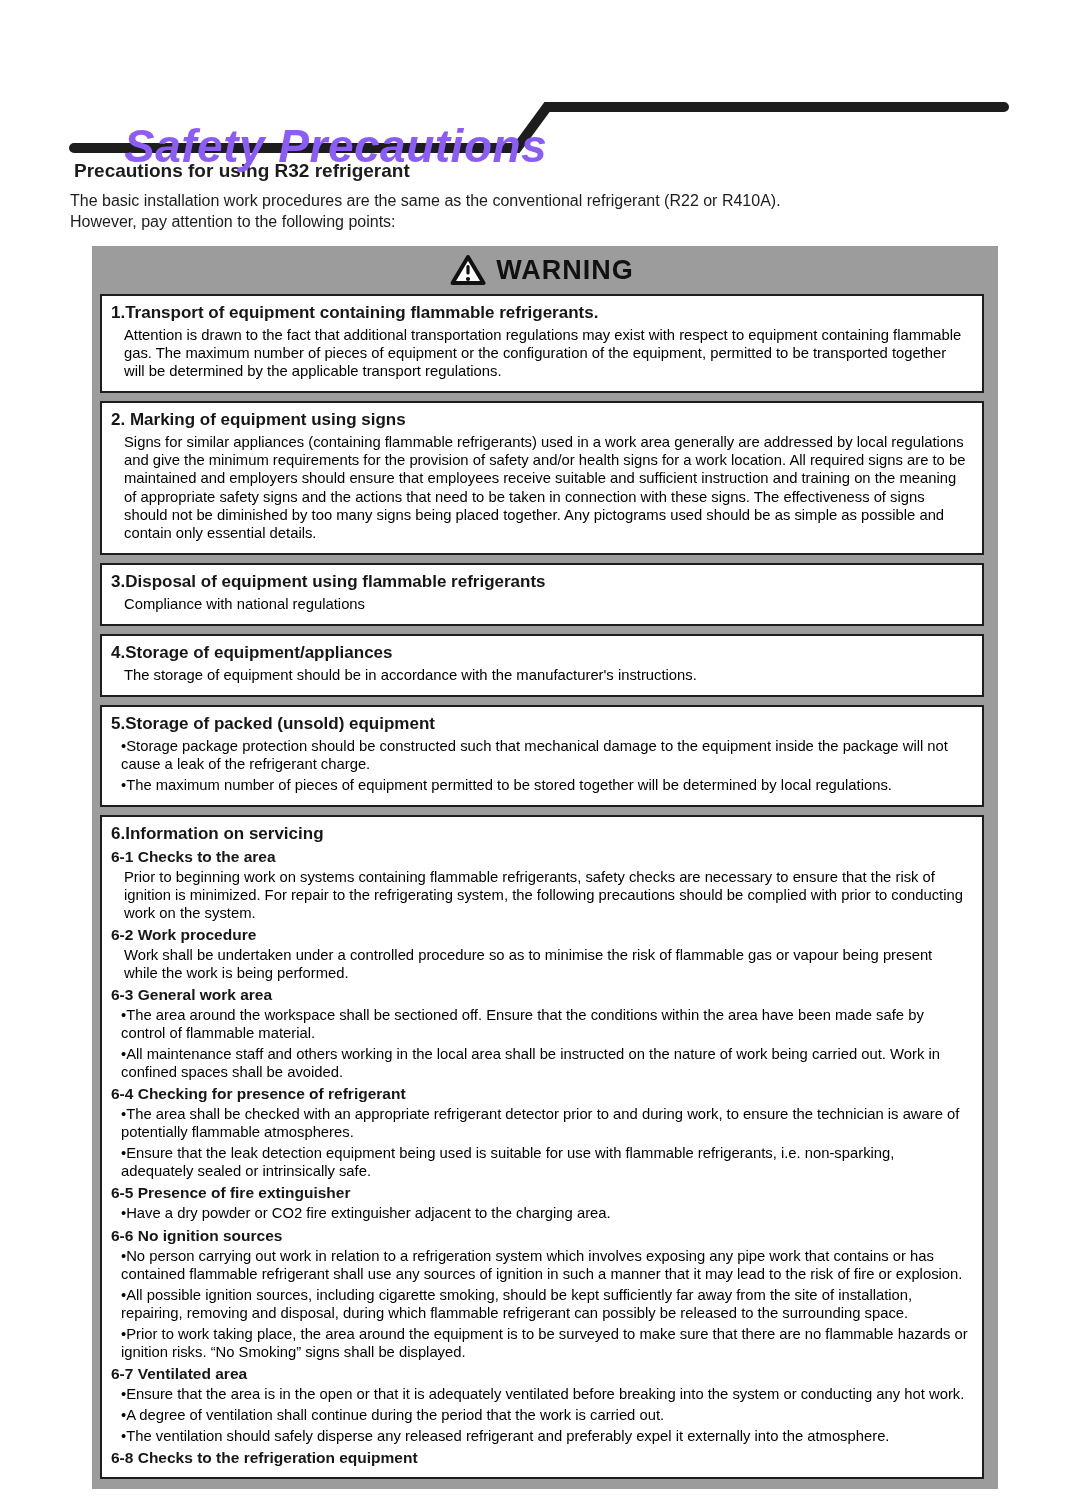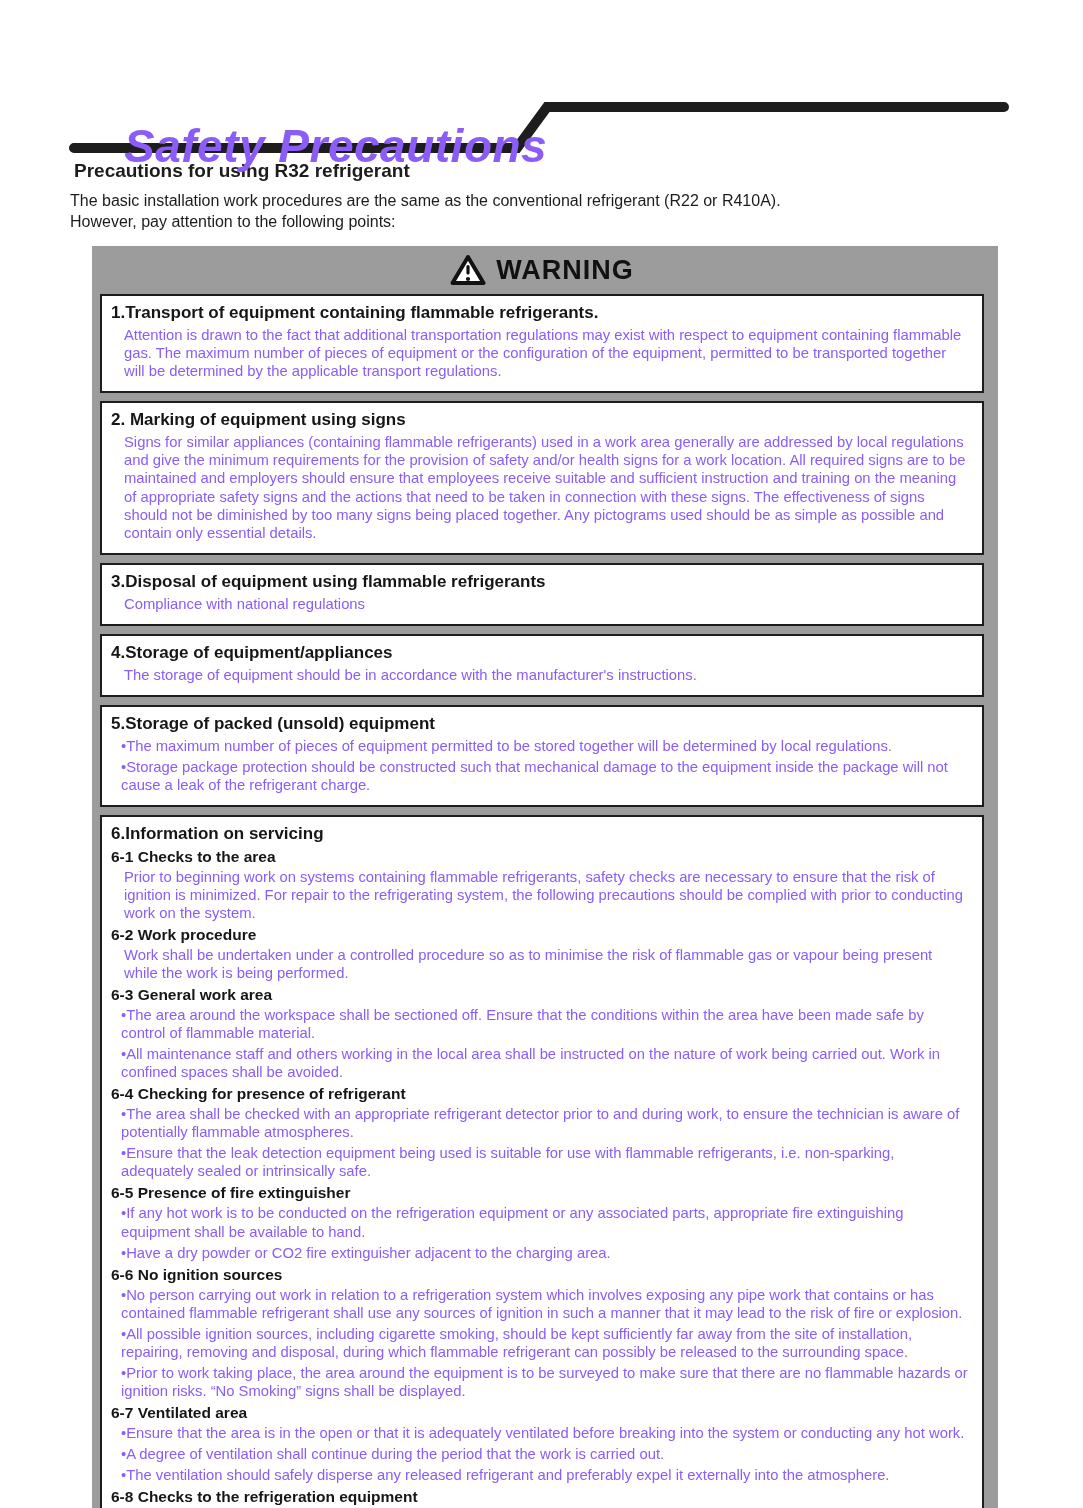--- a/index.html
+++ b/index.html
@@ -93,21 +93,21 @@
   .wbox-sub-heading {
     font-size: 15.5px;
     font-weight: bold;
     margin: 4px 0 2px 0;
     color: #161616;
   }
   .wbox-text {
     font-size: 14.8px;
     line-height: 1.22;
     margin: 0 0 3px 13px;
-    color: #8b5cf6;
+    color: #000000;
   }
   .wbox-text.bullet { margin-left: 10px; }
 </style>
 </head>
 <body>
 
 <header class="masthead">
   <svg class="masthead-rule" viewBox="0 0 1083 160" xmlns="http://www.w3.org/2000/svg" aria-hidden="true">
     <polyline points="74,148 517,148 547,107 1004,107" fill="none" stroke="#1d1d1d" stroke-width="10" stroke-linecap="round" stroke-linejoin="miter"></polyline>
   </svg>
@@ -148,43 +148,42 @@
     <p class="wbox-text">Compliance with national regulations</p>
   </article>
 
   <article class="wbox" style="min-height:48px">
     <h3 class="wbox-heading">4.Storage of equipment/appliances</h3>
     <p class="wbox-text">The storage of equipment should be in accordance with the manufacturer's instructions.</p>
   </article>
 
   <article class="wbox" style="min-height:80px">
     <h3 class="wbox-heading">5.Storage of packed (unsold) equipment</h3>
+    <p class="wbox-text bullet">•Storage package protection should be constructed such that mechanical damage to the equipment inside the package will not cause a leak of the refrigerant charge.</p>
     <p class="wbox-text bullet">•The maximum number of pieces of equipment permitted to be stored together will be determined by local regulations.</p>
-    <p class="wbox-text bullet">•Storage package protection should be constructed such that mechanical damage to the equipment inside the package will not cause a leak of the refrigerant charge.</p>
   </article>
 
   <article class="wbox" style="min-height:658px">
     <h3 class="wbox-heading">6.Information on servicing</h3>
 
     <h4 class="wbox-sub-heading">6-1 Checks to the area</h4>
     <p class="wbox-text">Prior to beginning work on systems containing flammable refrigerants, safety checks are necessary to ensure that the risk of ignition is minimized. For repair to the refrigerating system, the following precautions should be complied with prior to conducting work on the system.</p>
 
     <h4 class="wbox-sub-heading">6-2 Work procedure</h4>
     <p class="wbox-text">Work shall be undertaken under a controlled procedure so as to minimise the risk of flammable gas or vapour being present while the work is being performed.</p>
 
     <h4 class="wbox-sub-heading">6-3 General work area</h4>
     <p class="wbox-text bullet">•The area around the workspace shall be sectioned off. Ensure that the conditions within the area have been made safe by control of flammable material.</p>
     <p class="wbox-text bullet">•All maintenance staff and others working in the local area shall be instructed on the nature of work being carried out. Work in confined spaces shall be avoided.</p>
 
     <h4 class="wbox-sub-heading">6-4 Checking for presence of refrigerant</h4>
     <p class="wbox-text bullet">•The area shall be checked with an appropriate refrigerant detector prior to and during work, to ensure the technician is aware of potentially flammable atmospheres.</p>
     <p class="wbox-text bullet">•Ensure that the leak detection equipment being used is suitable for use with flammable refrigerants, i.e. non-sparking, adequately sealed or intrinsically safe.</p>
 
     <h4 class="wbox-sub-heading">6-5 Presence of fire extinguisher</h4>
-    <p class="wbox-text bullet">•If any hot work is to be conducted on the refrigeration equipment or any associated parts, appropriate fire extinguishing equipment shall be available to hand.</p>
     <p class="wbox-text bullet">•Have a dry powder or CO2 fire extinguisher adjacent to the charging area.</p>
 
     <h4 class="wbox-sub-heading">6-6 No ignition sources</h4>
     <p class="wbox-text bullet">•No person carrying out work in relation to a refrigeration system which involves exposing any pipe work that contains or has contained flammable refrigerant shall use any sources of ignition in such a manner that it may lead to the risk of fire or explosion.</p>
     <p class="wbox-text bullet">•All possible ignition sources, including cigarette smoking, should be kept sufficiently far away from the site of installation, repairing, removing and disposal, during which flammable refrigerant can possibly be released to the surrounding space.</p>
     <p class="wbox-text bullet">•Prior to work taking place, the area around the equipment is to be surveyed to make sure that there are no flammable hazards or ignition risks. “No Smoking” signs shall be displayed.</p>
 
     <h4 class="wbox-sub-heading">6-7 Ventilated area</h4>
     <p class="wbox-text bullet">•Ensure that the area is in the open or that it is adequately ventilated before breaking into the system or conducting any hot work.</p>
     <p class="wbox-text bullet">•A degree of ventilation shall continue during the period that the work is carried out.</p>

